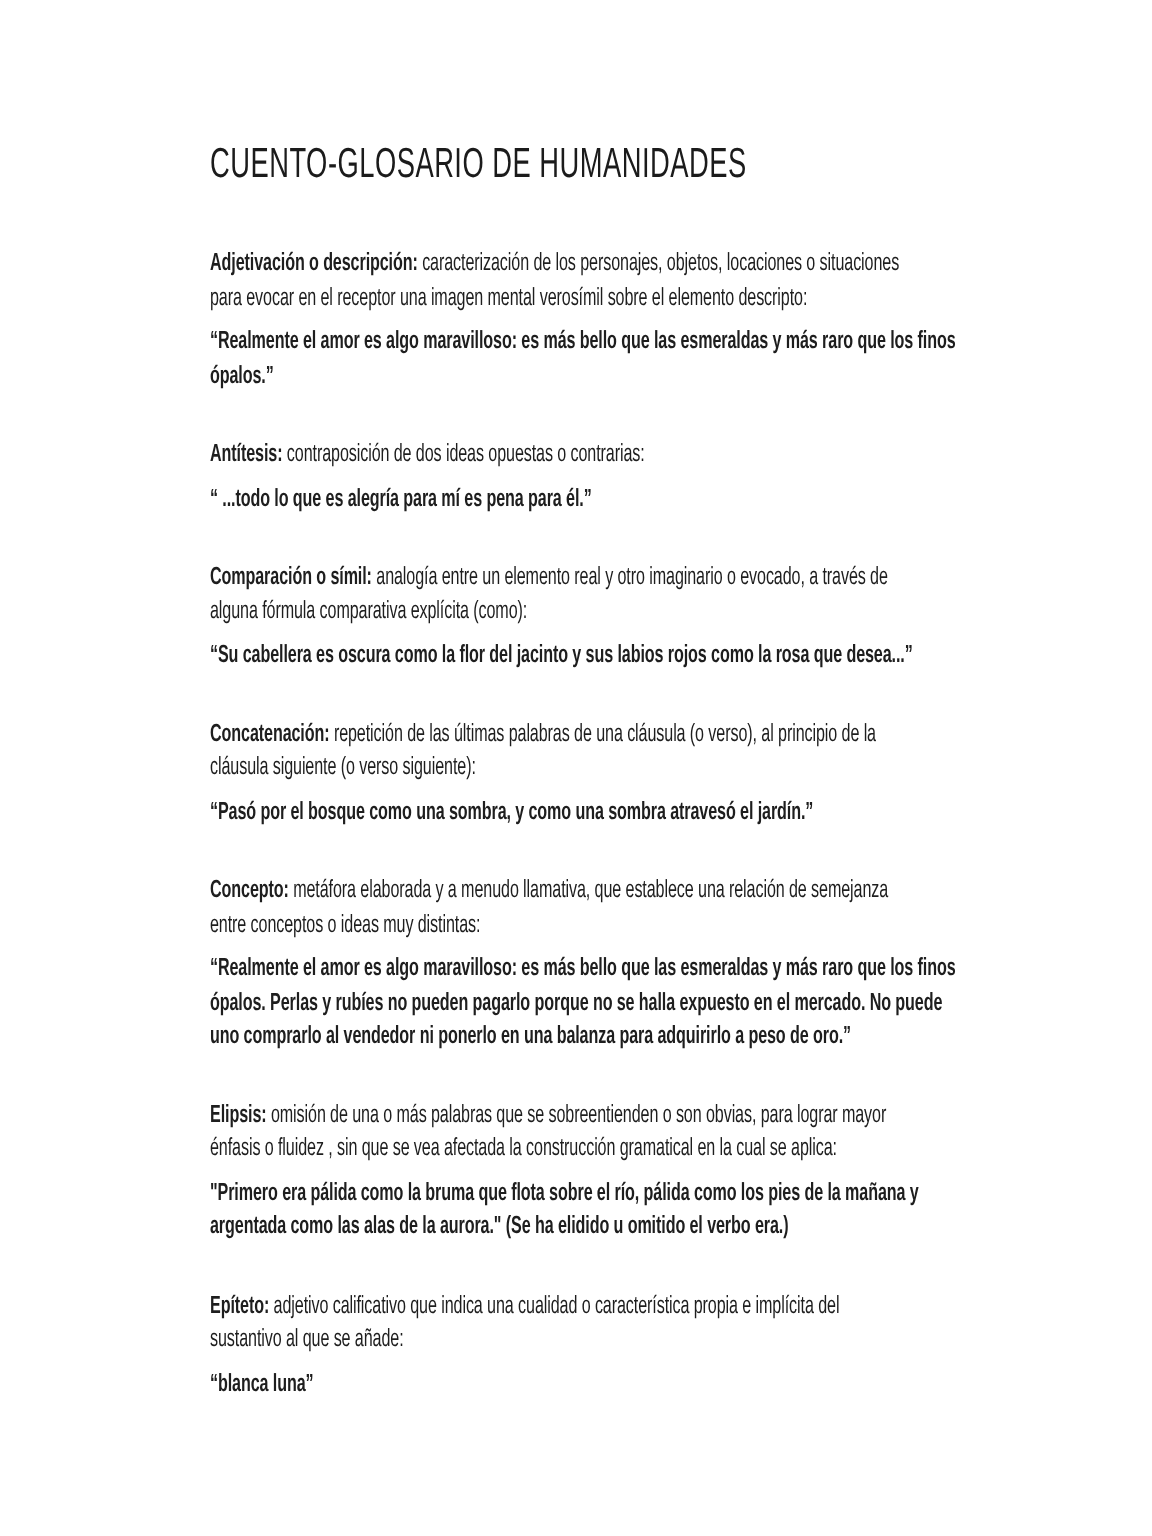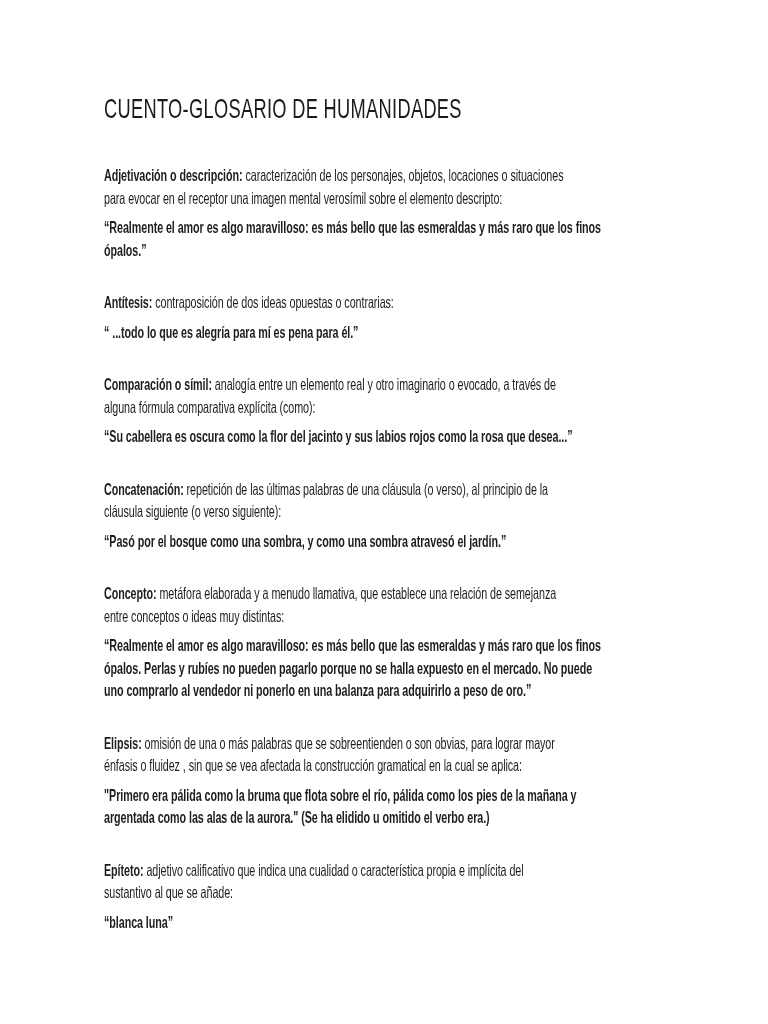--- a/index.html
+++ b/index.html
@@ -8,20 +8,21 @@
     background: #ffffff;
   }
   .page {
     position: relative;
     width: 612px;
     height: 1024px;
     background: #ffffff;
     overflow: hidden;
     font-family: "Liberation Sans", sans-serif;
     color: #1c1c1c;
+    margin-left: 36px;
   }
   
   .content {
     position: absolute;
     left: 104px;
     top: 0;
     width: 860px;
     padding-top: 92px;
     transform: scaleX(0.651);
     transform-origin: 0 0;

